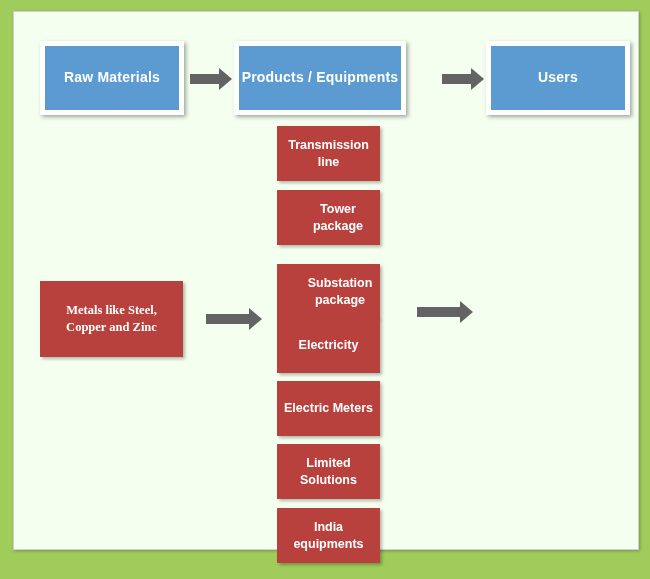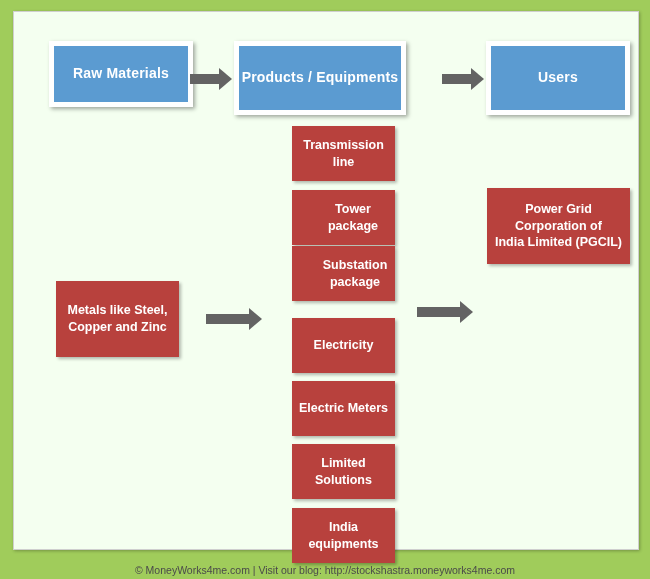--- a/index.html
+++ b/index.html
@@ -55,21 +55,21 @@
     display: flex;
     align-items: center;
     justify-content: center;
     text-align: center;
     border: 5px solid #ffffff;
     box-sizing: border-box;
     box-shadow: 2px 2px 4px rgba(0,0,0,0.35);
     letter-spacing: 0.2px;
     line-height: 1.25;
   }
-  #hdr-raw      { left: 35px;  top: 29px;  width: 144px; height: 66px; }
+  #hdr-raw      { left: 26px;  top: 29px;  width: 144px; height: 74px; }
   #hdr-products { left: 220px; top: 29px;  width: 172px; height: 74px; }
   #hdr-users    { left: 472px; top: 29px;  width: 144px; height: 74px; }
 
   
   .red-box {
     position: absolute;
     background: #b8413d;
     color: #ffffff;
     font-weight: bold;
     font-size: 12.5px;
@@ -79,36 +79,36 @@
     text-align: center;
     box-sizing: border-box;
     box-shadow: 2px 2px 3px rgba(0,0,0,0.28);
     line-height: 1.35;
     padding: 2px 5px;
     white-space: pre-line;
   }
 
   
   #box-metals {
-    left: 42px;
+    left: 26px;
     top: 269px;
-    width: 123px;
+    width: 143px;
     height: 76px;
+    font-family: Liberation Serif, serif;
   }
 
   
   .mid-col-box {
     left: 263px;
     width: 103px;
     height: 55px;
-    margin-left: 15px;
   }
   #mid-0 { top: 114px; }
   #mid-1 { top: 178px; padding-left: 24px; }
-  #mid-2 { top: 234px; padding-left: 28px; }
+  #mid-2 { top: 252px; padding-left: 28px; }
   #mid-3 { top: 306px; }
   #mid-4 { top: 369px; }
   #mid-5 { top: 432px; }
   #mid-6 { top: 496px; }
 
   
   .right-col-box {
     left: 473px;
     width: 143px;
     height: 76px;
@@ -211,21 +211,17 @@
     <div class="red-box mid-col-box" id="mid-5">Limited
 Solutions</div>
     <div class="red-box mid-col-box" id="mid-6">India
 equipments</div>
 
     <div class="arrow" id="arrow-mid-2">
       <div class="shaft"></div>
       <div class="head"></div>
     </div>
 
-    <div class="red-box right-col-box" id="right-0">Power Grid
-Corporation of
-India Limited (PGCIL)</div>
 
   </div>
 
-  <div id="footer">© MoneyWorks4me.com | Visit our blog: http://stockshastra.moneyworks4me.com</div>
 
 </div>
 
 </body></html>

